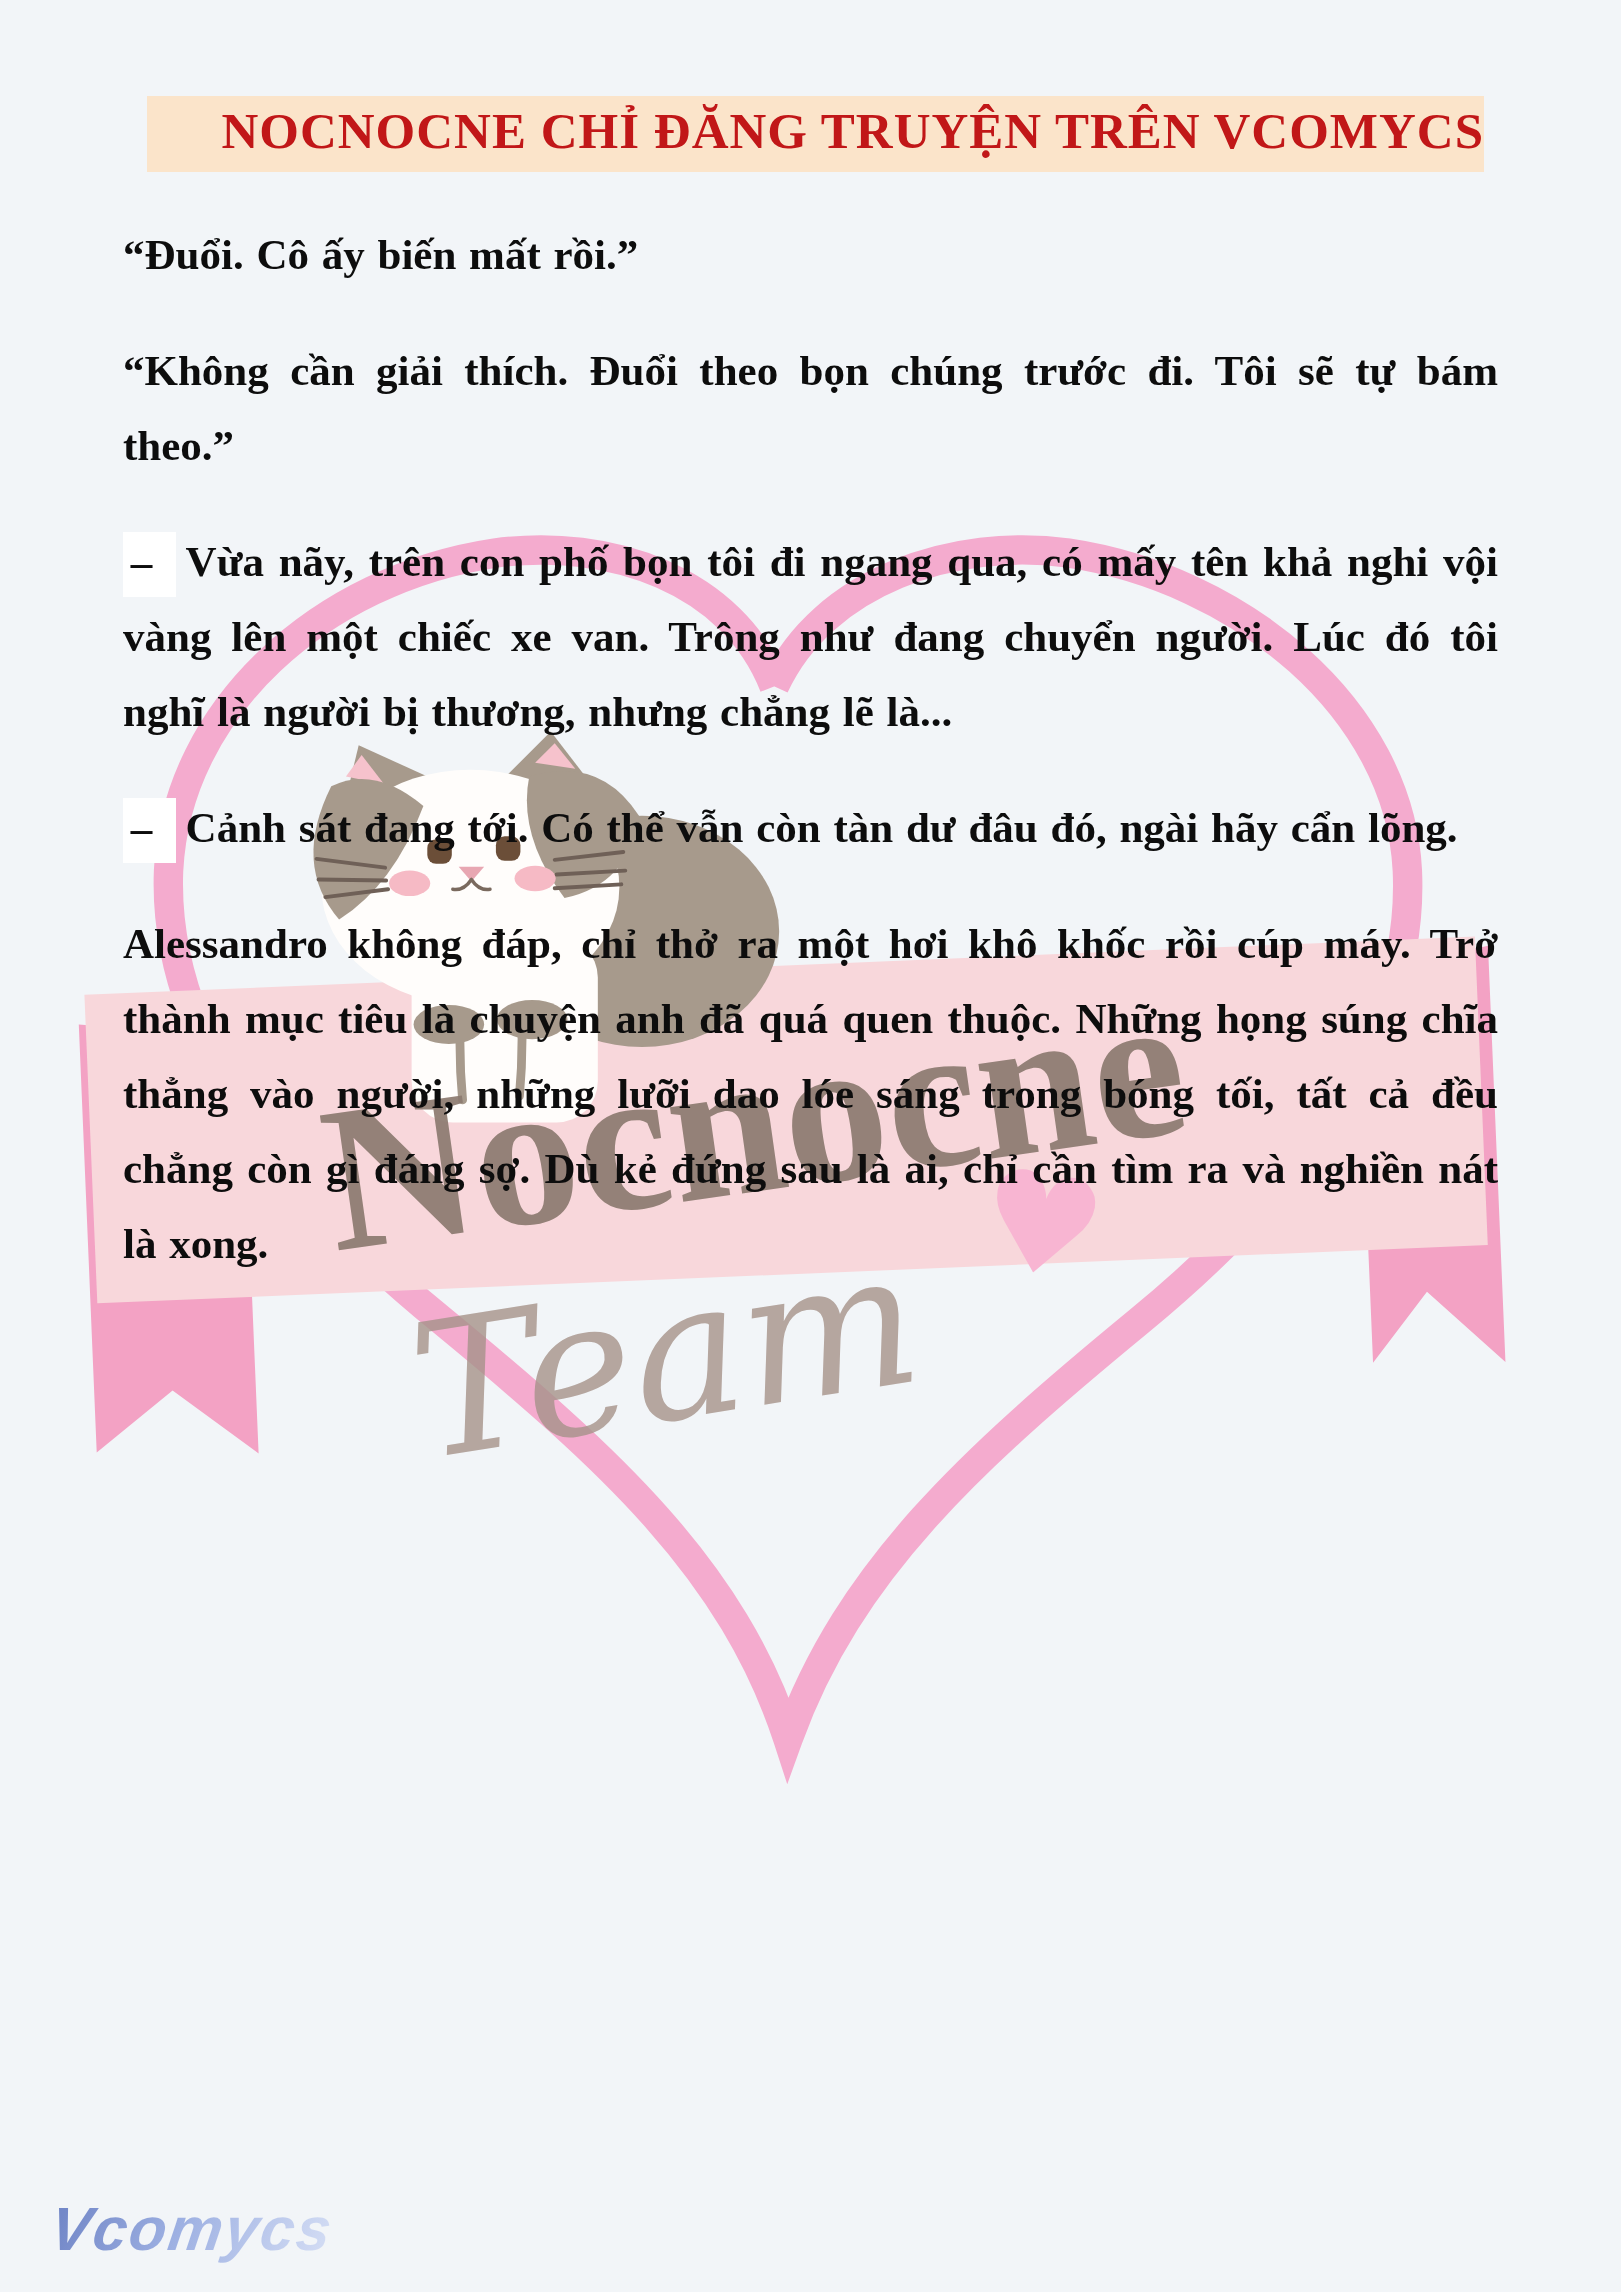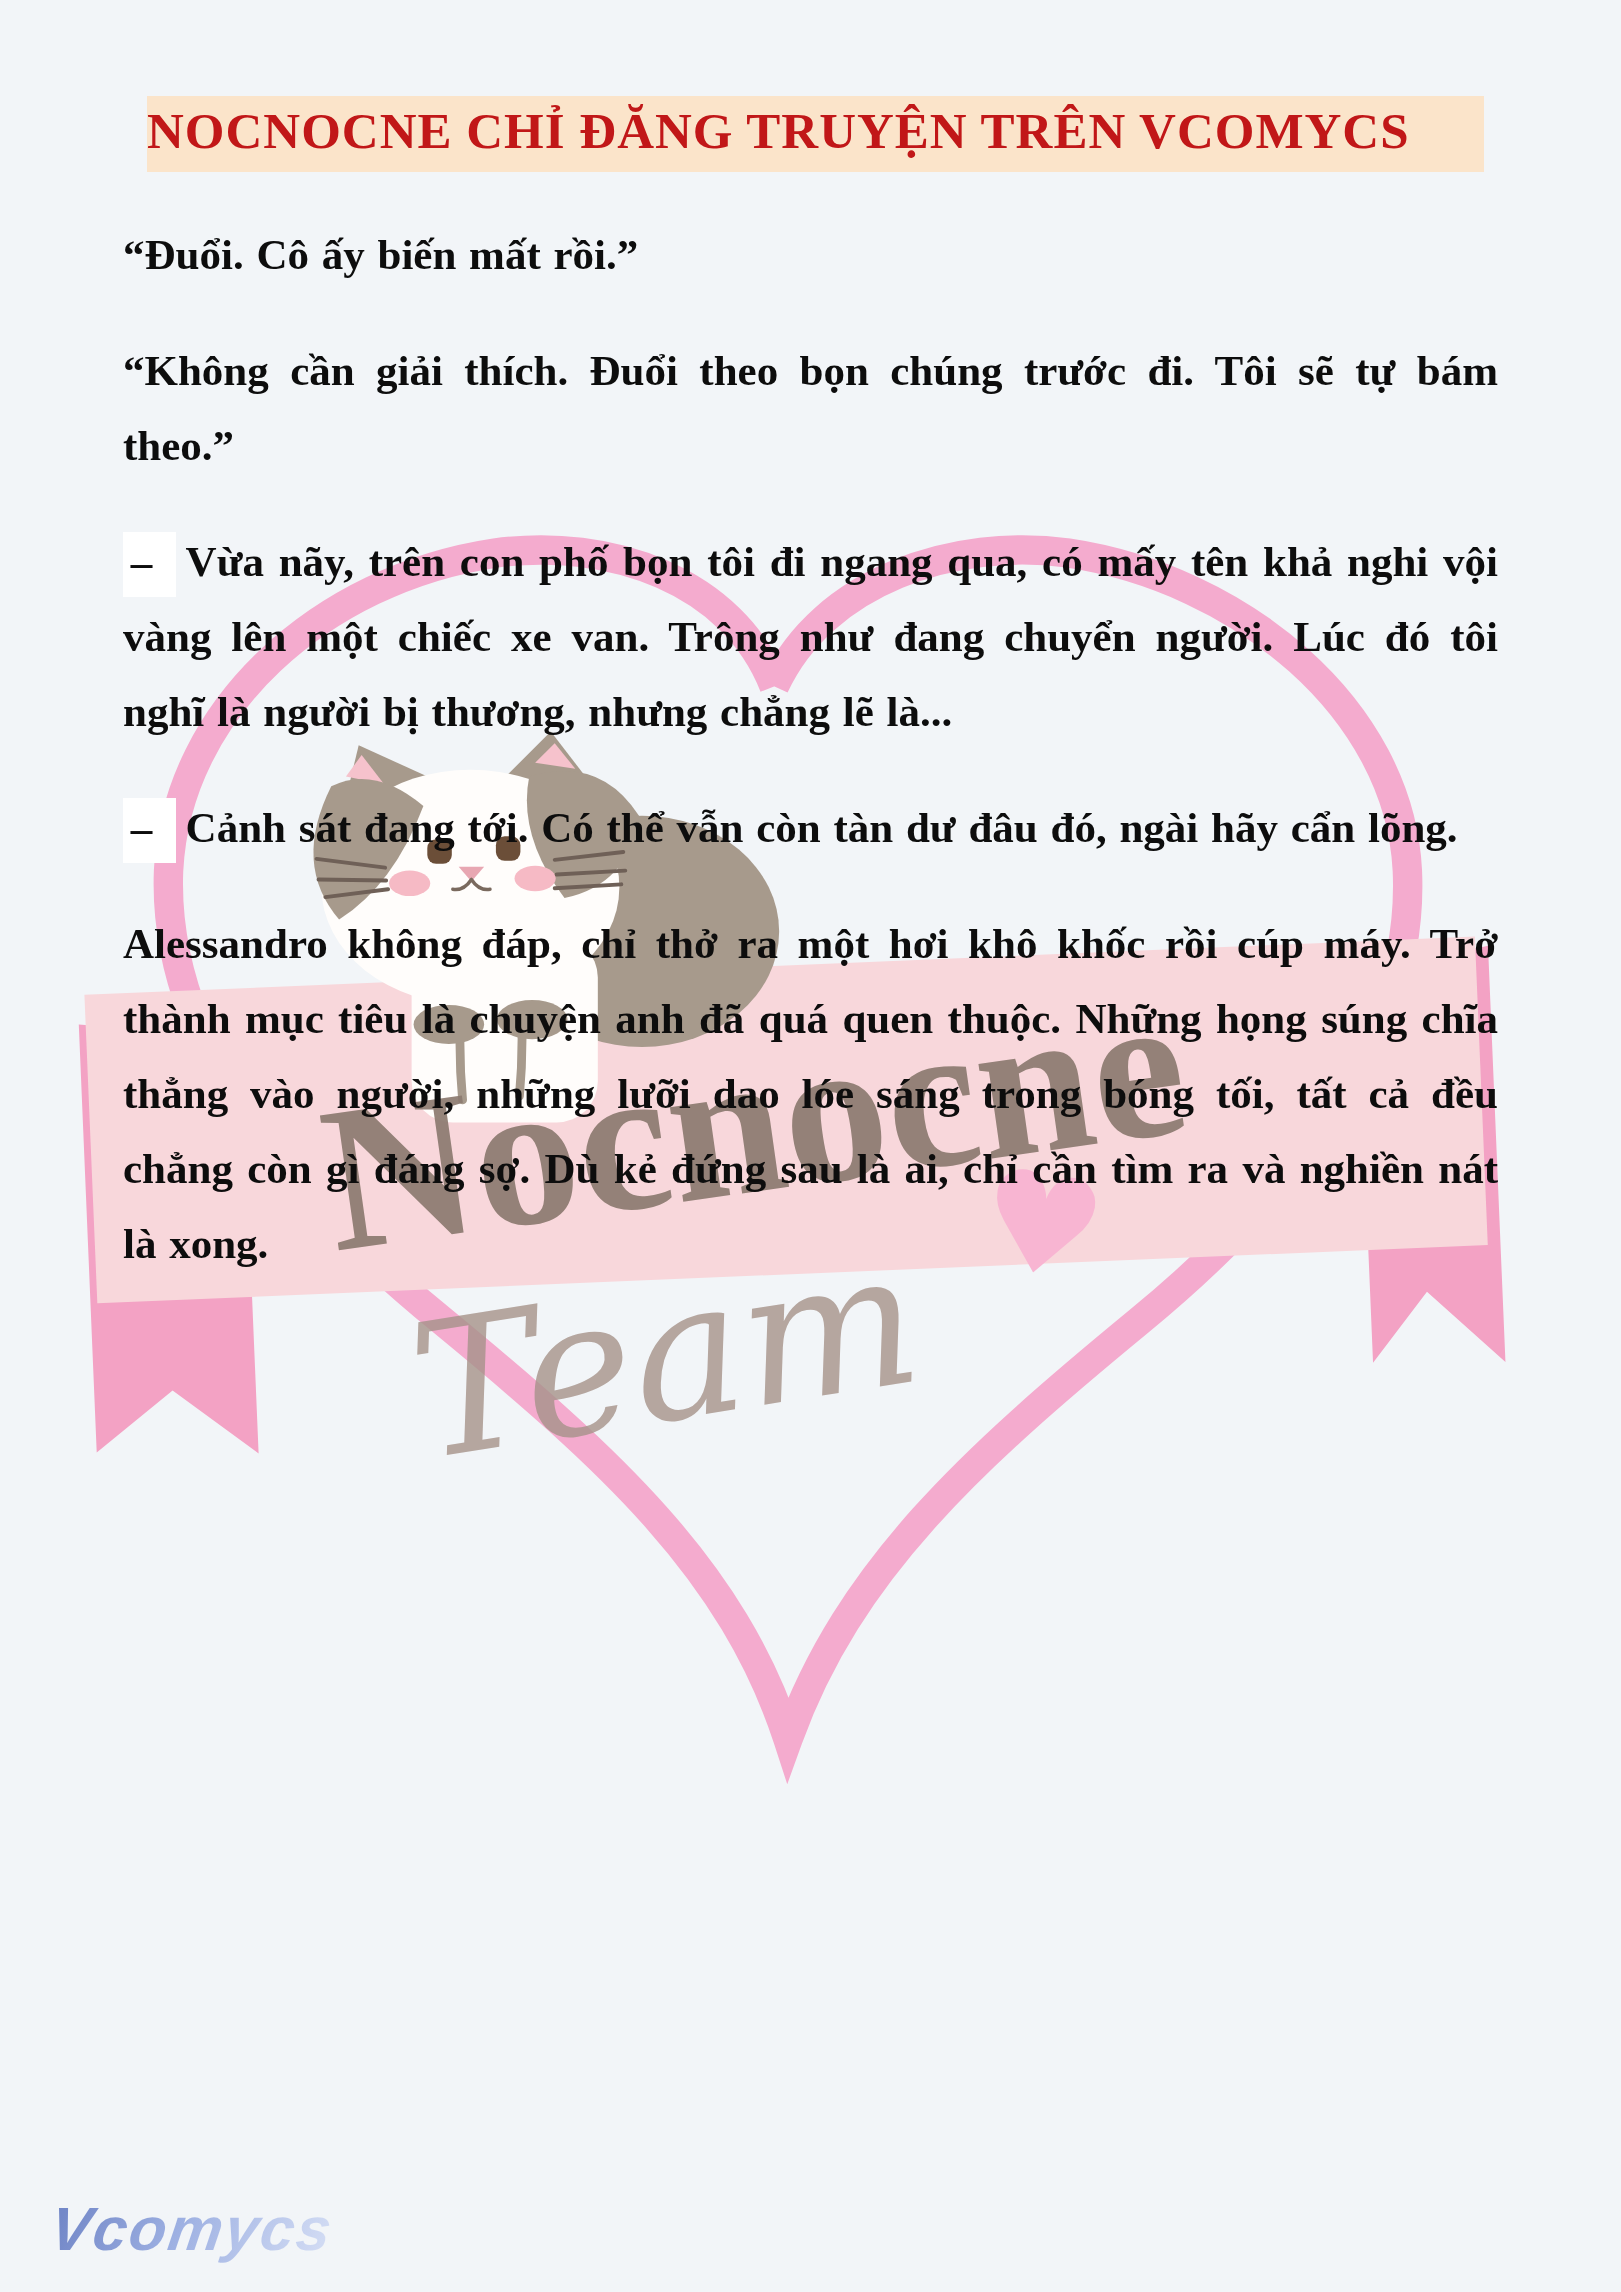--- a/index.html
+++ b/index.html
@@ -9,21 +9,21 @@
     position:relative;
     overflow:hidden;
     font-family:"Liberation Serif", serif;
   }
   .watermark{position:absolute;left:0;top:0;z-index:0;}
   .content{position:relative;z-index:1;}
 
   .header-banner{
     margin:96px 137px 0 147px;
     background:#fbe4ca;
-    text-align:left;
+    text-align:right;
     padding:5.9px 0 11.8px 0;
   }
   .header-banner .title{
     font-family:"Liberation Serif", serif;
     font-weight:bold;
     font-size:51px;
     letter-spacing:1px;
     color:#c11718;
     white-space:nowrap;
   }

